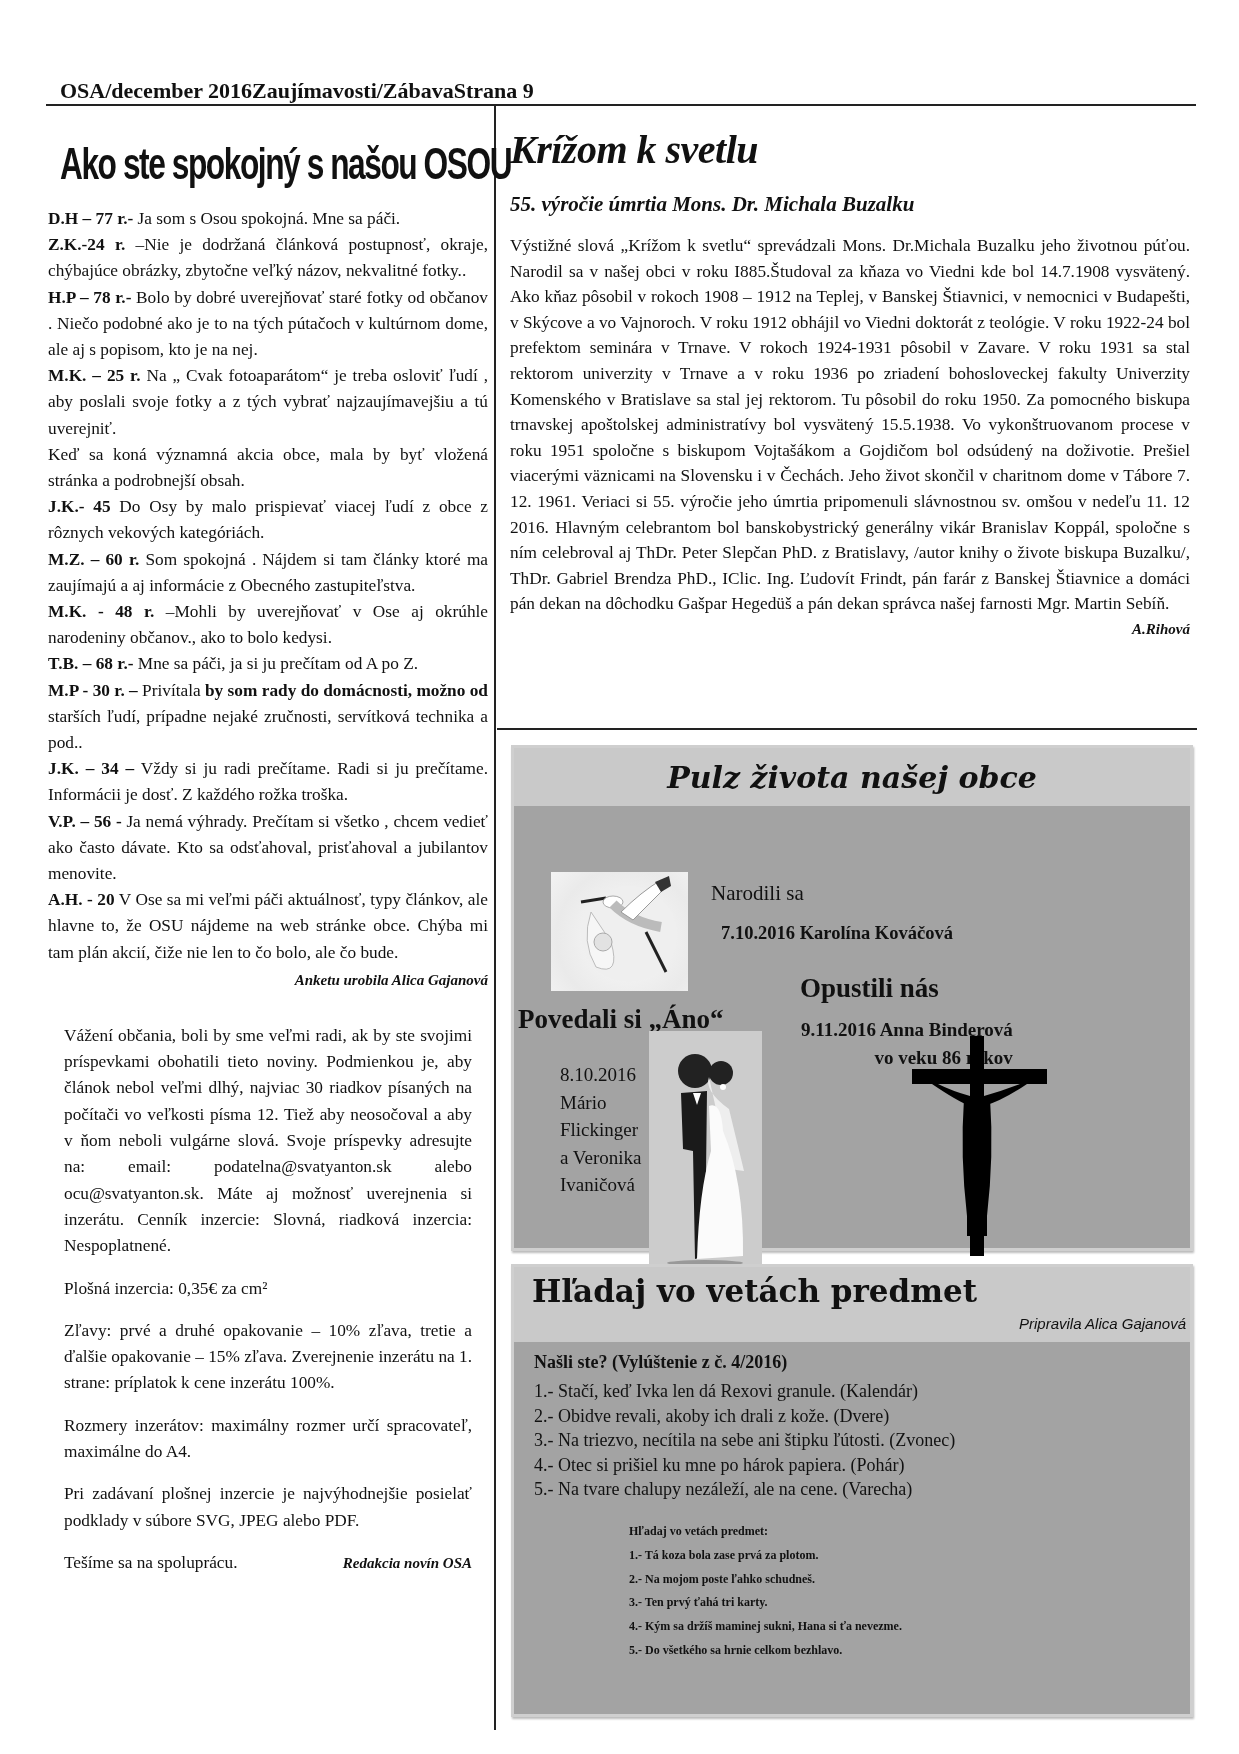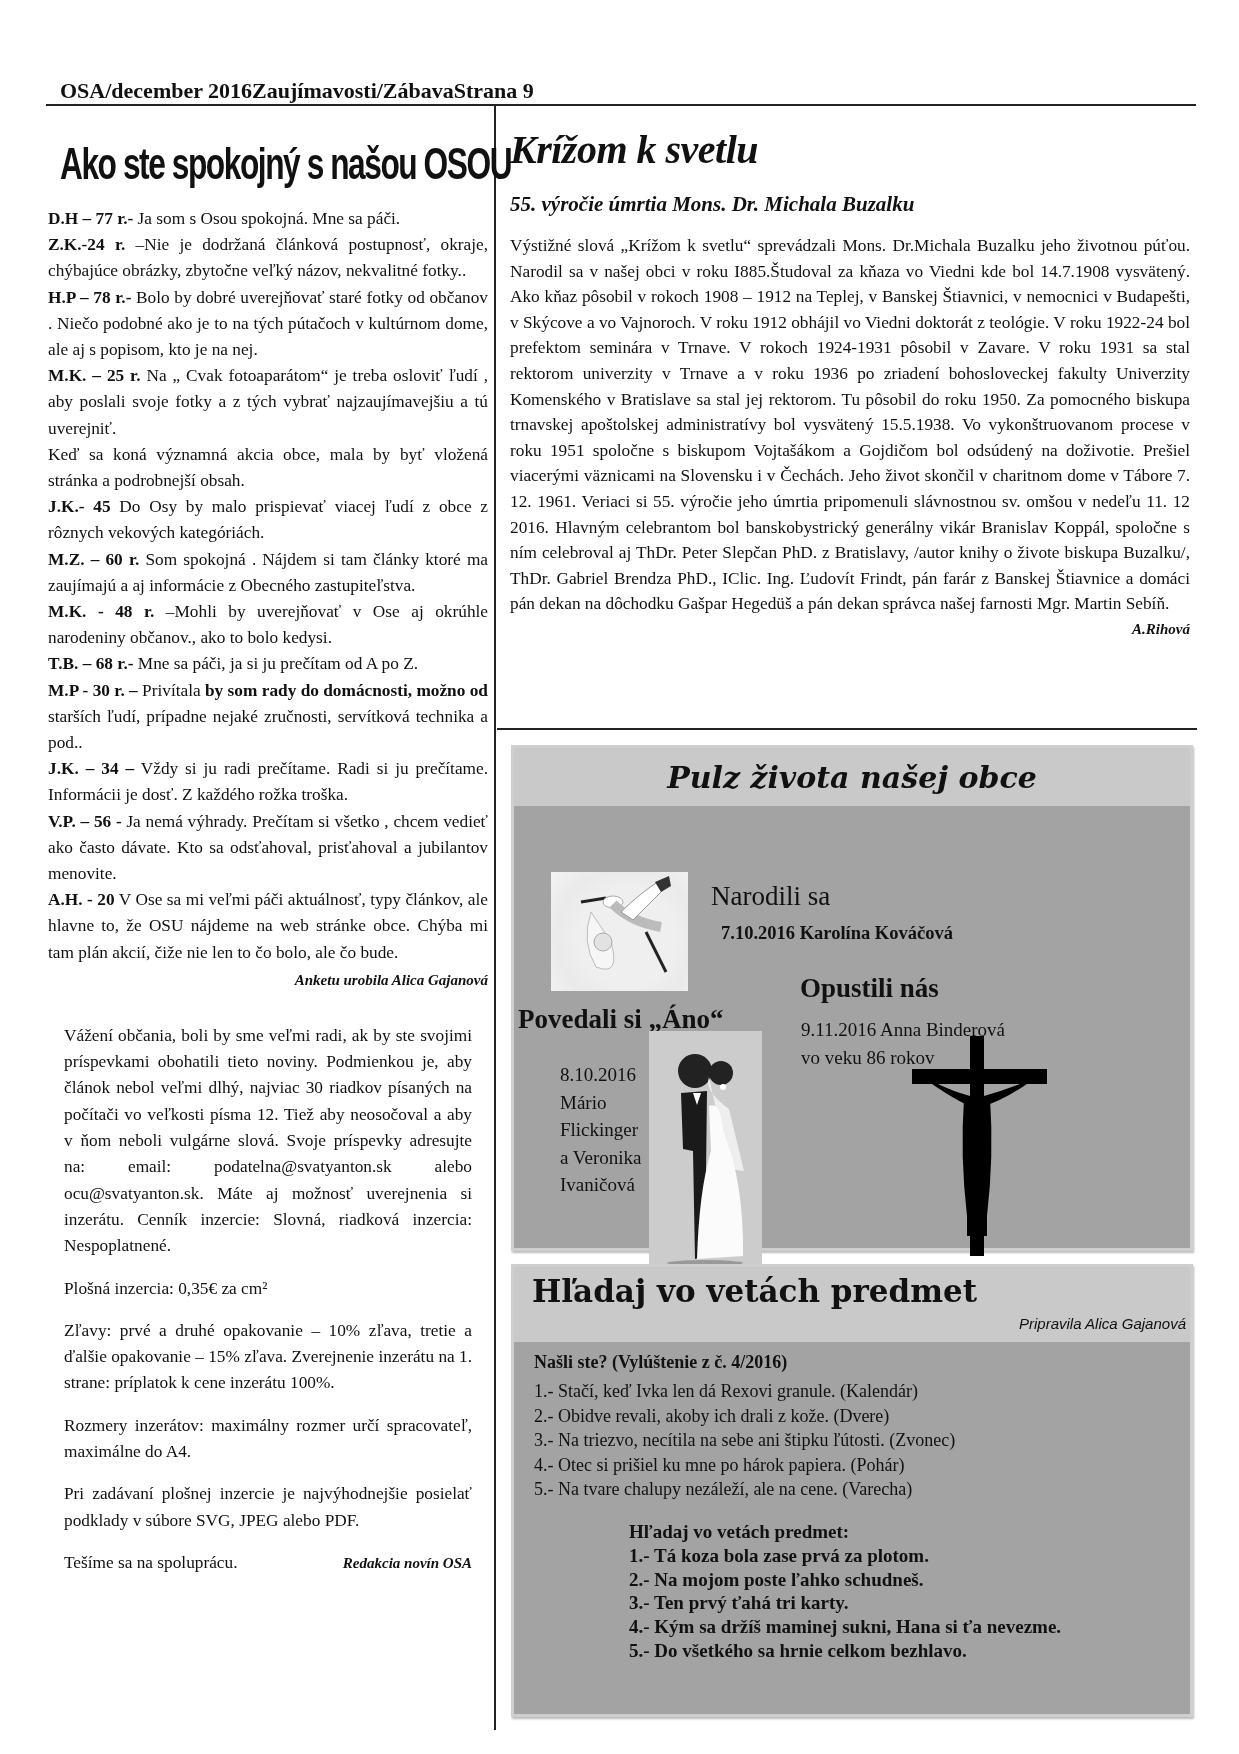--- a/index.html
+++ b/index.html
@@ -38,37 +38,37 @@
   .art-body { font-size: 17.3px; line-height: 25.6px; text-align: justify; margin-top: 16px; }
   .art-sig { font-style: italic; font-weight: bold; font-size: 15px; float: right; }
   .art-rule { left: 497px; top: 728px; width: 700px; height: 2px; background: #222; }
 
   
   .box { background: #a3a3a3; border: 3px solid #cfcfcf; box-shadow: 1px 2px 2px #bbb; }
   .box-band { background: #c9c9c9; }
   .pulz { left: 511px; top: 745px; width: 676px; height: 500px; }
   .pulz .box-band { height: 58px; display: flex; align-items: center; justify-content: center; font-family: "DejaVu Serif", serif; font-style: italic; font-weight: bold; font-size: 30px; }
   .stork { left: 37px; top: 66px; width: 137px; height: 119px; background: radial-gradient(circle at 55% 55%, #fafafa 0, #eaeaea 70%, #f3f3f3 100%); }
-  .h-born { left: 197px; top: 75px; font-size: 27px; }
+  .h-born { left: 197px; top: 75px; font-size: 21px; }
   .born-name { left: 207px; top: 117px; font-size: 18.5px; font-weight: bold; }
   .h-wed { left: 4px; top: 198px; font-size: 27px; font-weight: bold; }
   .wed-text { left: 46px; top: 255px; font-size: 19px; font-weight: normal; line-height: 27.5px; }
   .wed-img { left: 135px; top: 225px; width: 113px; height: 255px; background: #cccccc; }
   .h-died { left: 286px; top: 167px; font-size: 27px; font-weight: bold; }
-  .died-text { left: 287px; top: 210px; font-size: 19px; font-weight: normal; line-height: 28px; }
+  .died-text { left: 287px; top: 210px; font-size: 19px; font-weight: bold; line-height: 28px; text-align: right; }
   .cross { left: 398px; top: 230px; width: 135px; height: 260px; }
 
   .hladaj { left: 511px; top: 1264px; width: 676px; height: 447px; }
   .hladaj .box-band { height: 75px; position: relative; }
   .hl-title { position: absolute; left: 18px; top: 6px; font-family: "DejaVu Serif", serif; font-weight: bold; font-size: 31px; }
   .hl-author { position: absolute; right: 4px; top: 48px; font-family: "Liberation Sans", sans-serif; font-style: italic; font-size: 15px; }
   .hl-body { padding: 10px 0 0 20px; }
   .hl-sub { font-size: 18px; font-weight: bold; margin-bottom: 6px; }
   .hl-ans { font-size: 18px; line-height: 24.6px; }
-  .hl-q { margin: 18px 0 0 95px; font-size: 19px; font-weight: bold; line-height: 23.8px; }
+  .hl-q { margin: 18px 0 0 95px; font-size: 12px; font-weight: bold; line-height: 23.8px; }
 </style>
 </head>
 <body>
 
 <div class="abs hdr">
   <span>OSA/december 2016</span>
   <span>Zaujímavosti/Zábava</span>
   <span>Strana 9</span>
 </div>
 <div class="abs hdr-rule"></div>

